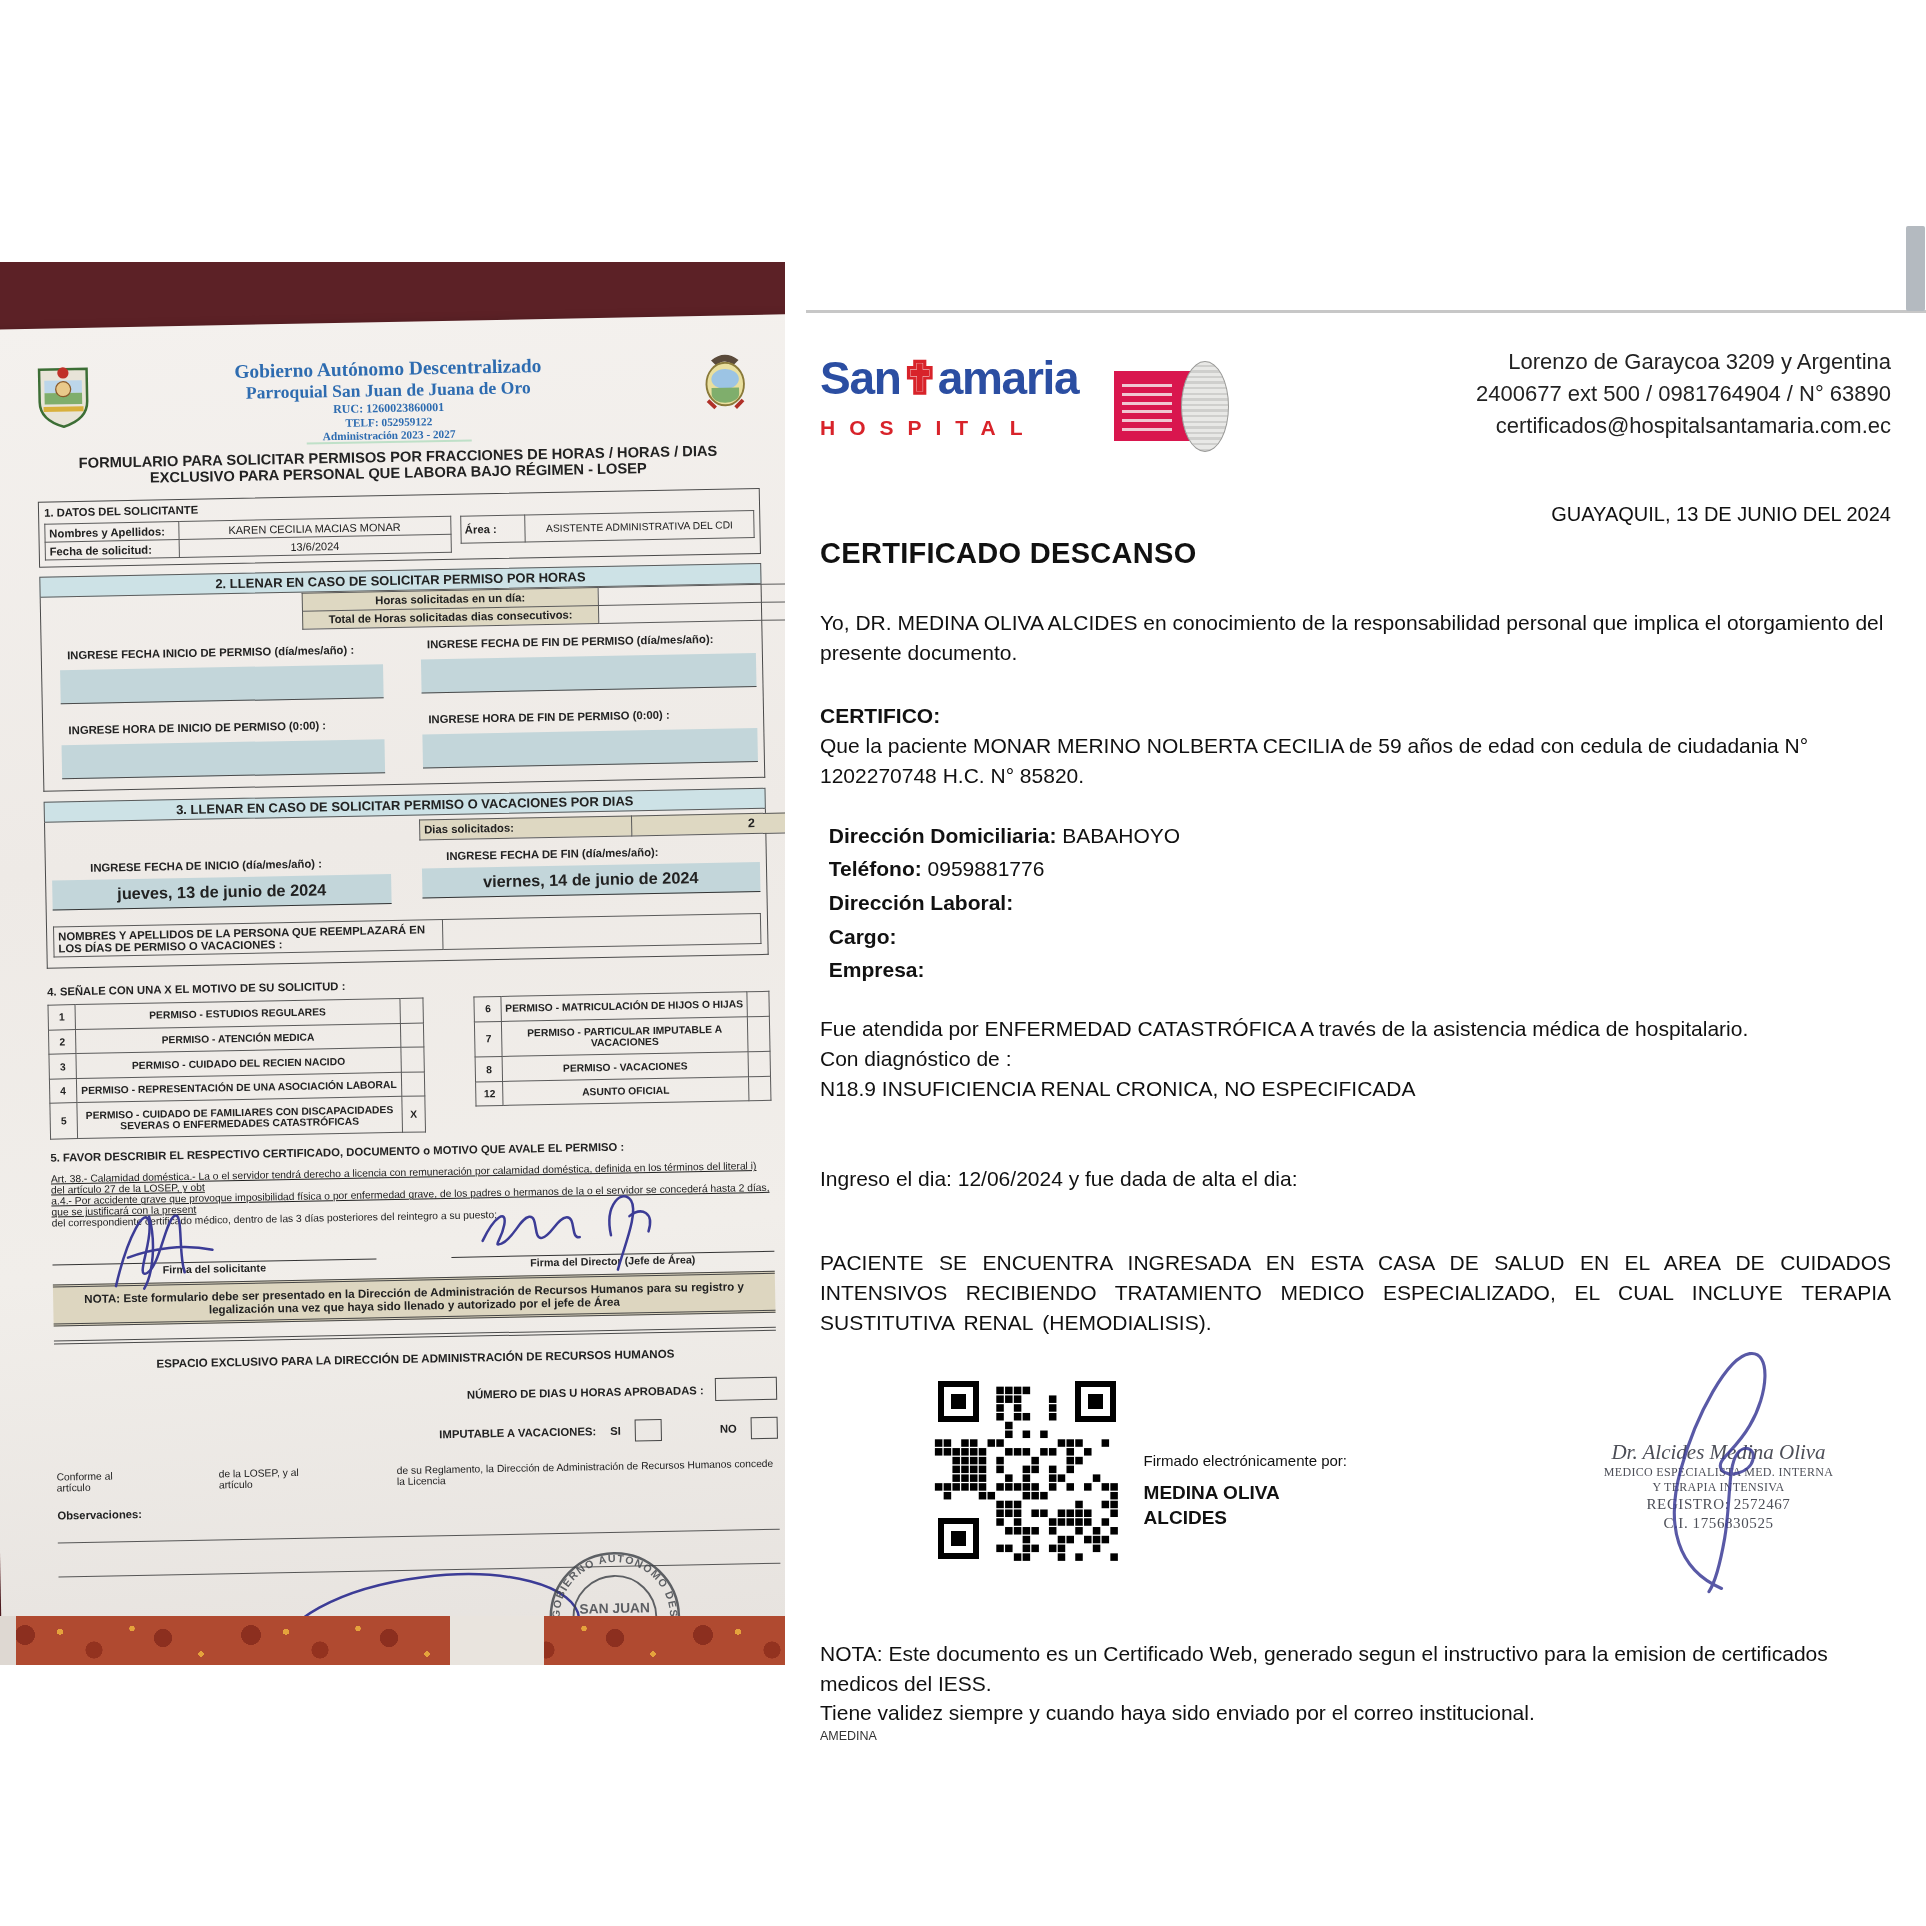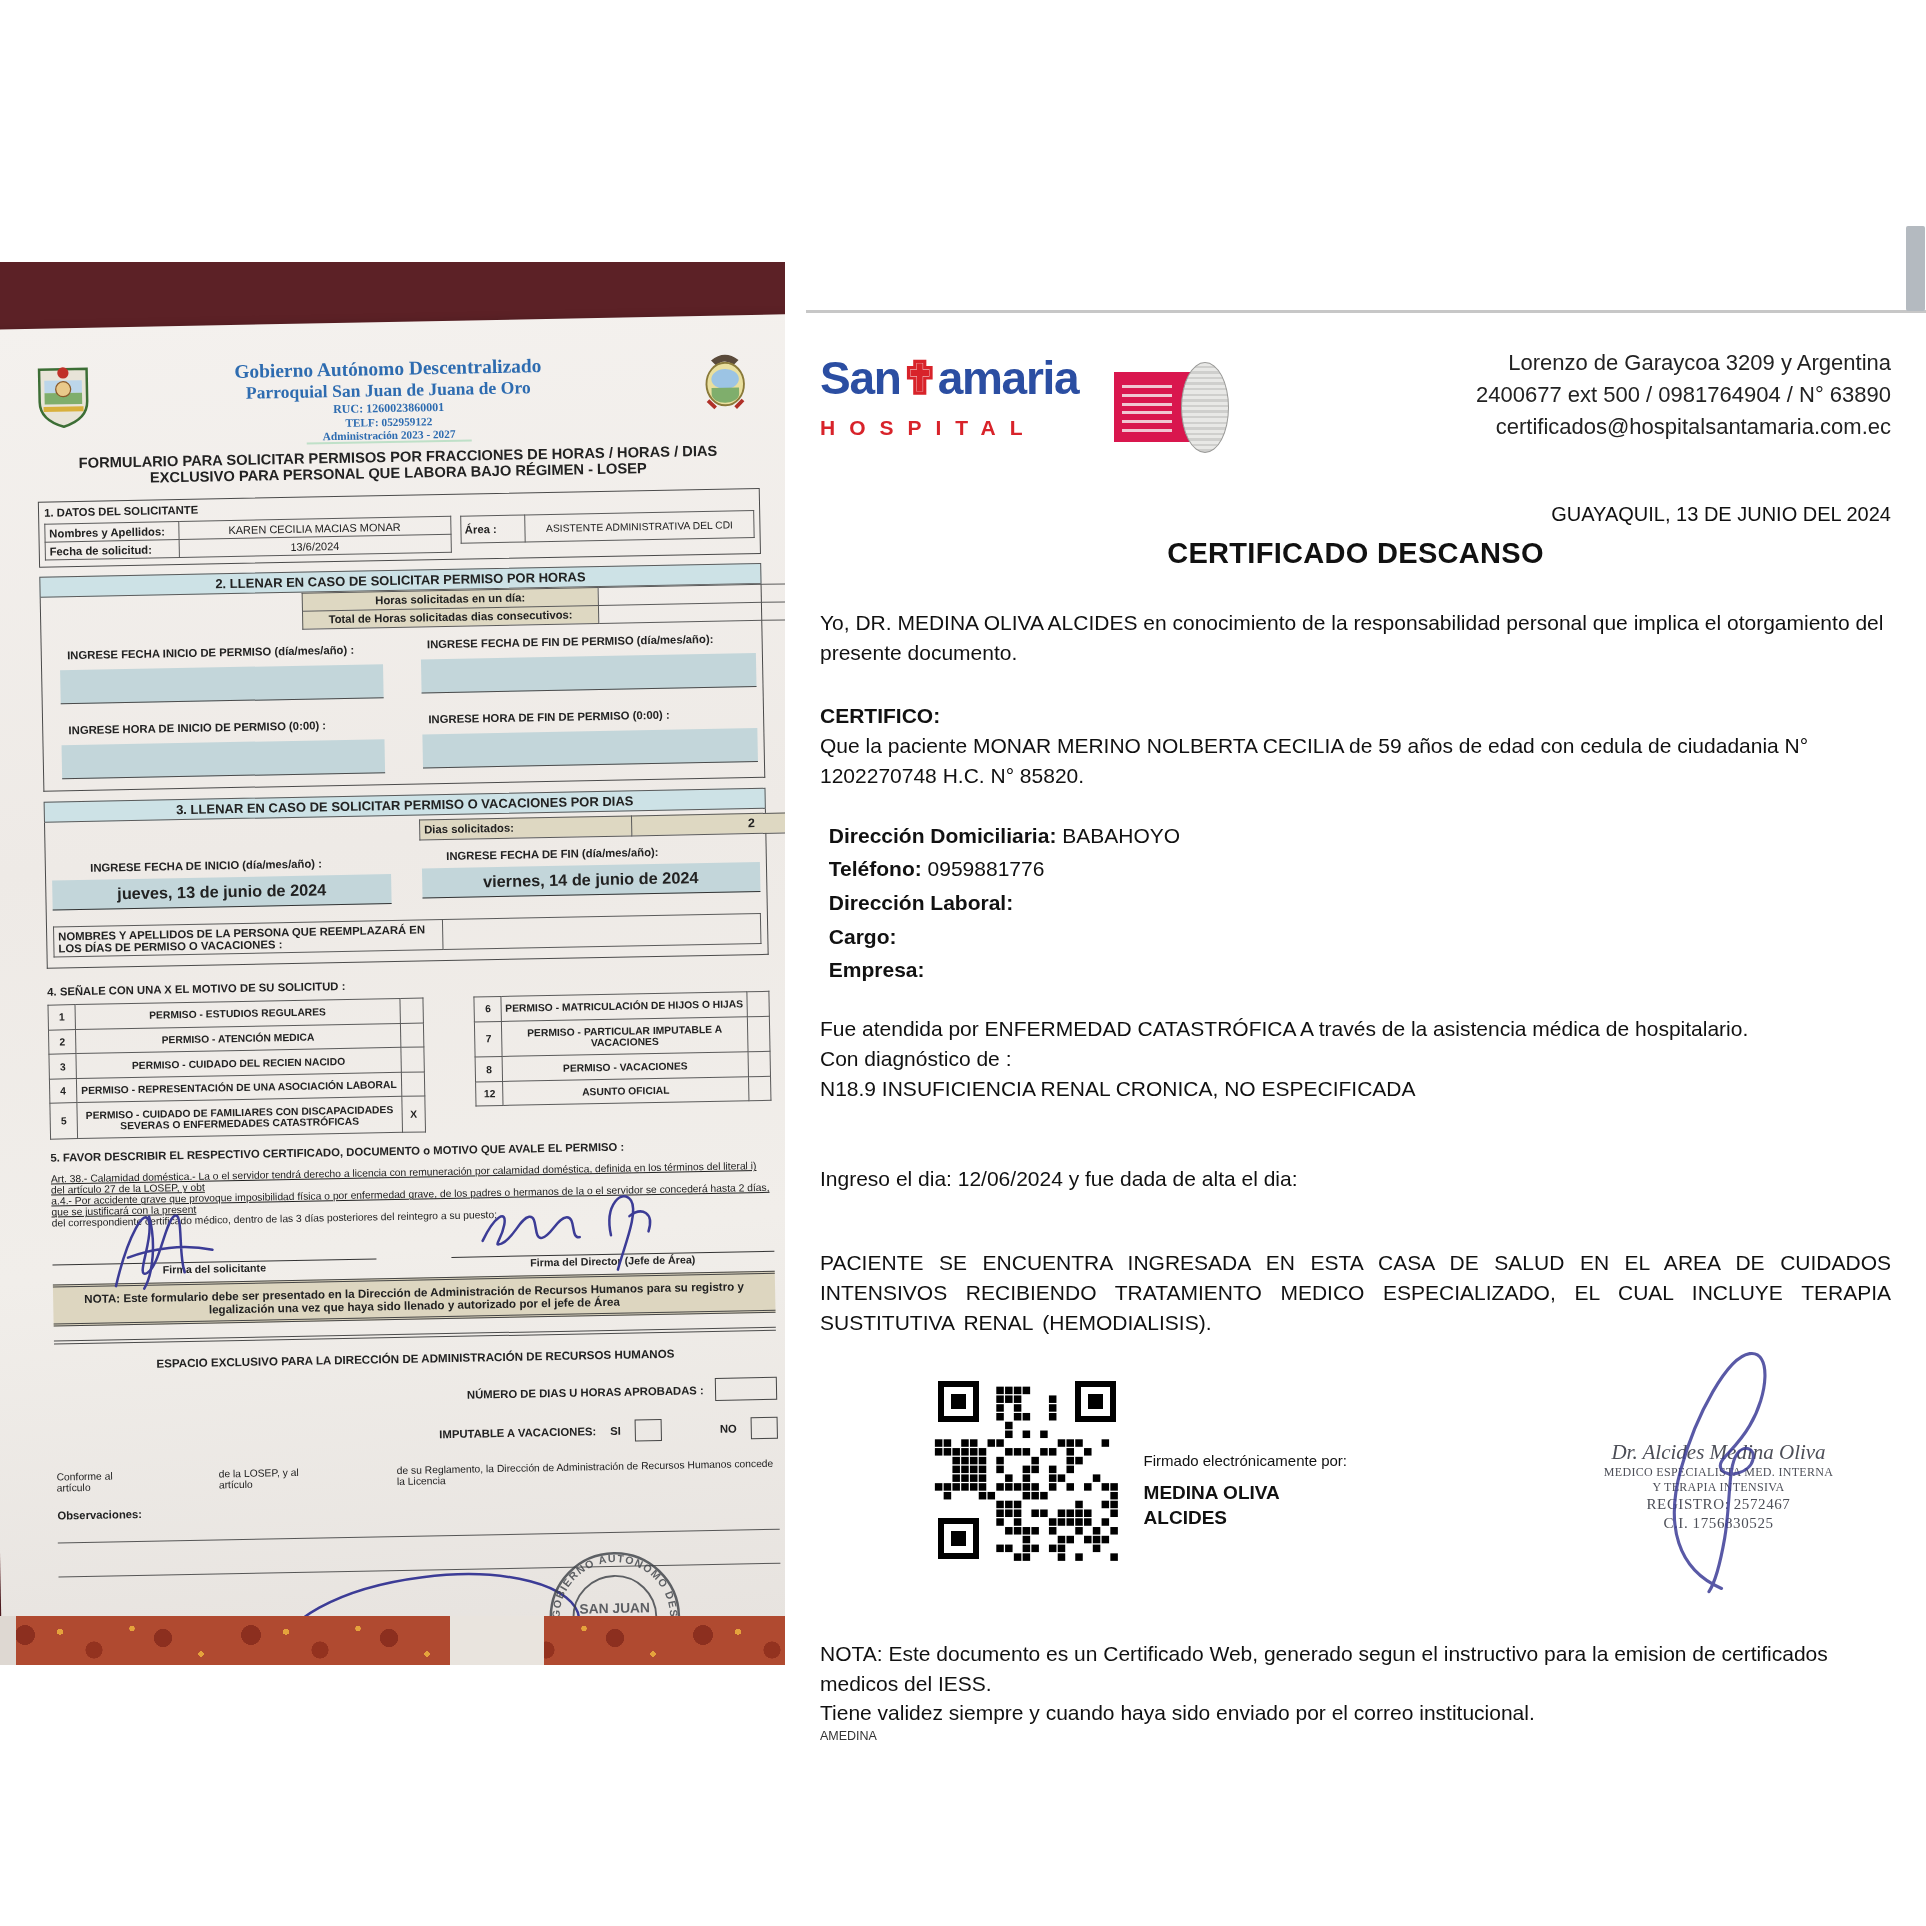--- a/index.html
+++ b/index.html
@@ -51,21 +51,21 @@
   .brand{color:#2b4ea2;font-weight:bold;font-size:46px;letter-spacing:-1.3px;position:relative;}
   .brand .cross{color:#d8232a;font-weight:bold;}
   .hospital{color:#d8232a;font-weight:bold;font-size:21px;letter-spacing:14px;margin-top:1.3px;}
   .badge{width:94px;height:70px;background:#d9164e;position:relative;margin-left:36px;margin-top:24px;}
   .badge .oval{position:absolute;right:-21px;top:-10px;width:46px;height:89px;border-radius:50%;
                background:#e8e8e6;border:1.3px solid #9a9a98;
                background-image:repeating-linear-gradient(0deg,#cfcfcd 0 2.5px,#e8e8e6 2.5px 5.6px);}
   .badge .btxt{position:absolute;left:7.5px;top:10px;width:50px;height:50px;
                background-image:repeating-linear-gradient(0deg,#f0c6d2 0 3.1px,transparent 3.1px 8.8px);}
   .contact{font-size:22px;text-align:right;line-height:1.45;color:#222;}
-  .r-title{font-size:29px;font-weight:bold;text-align:center;letter-spacing:0.3px;}
+  .r-title{font-size:29px;font-weight:bold;letter-spacing:0.3px;}
   .boldlabel{font-weight:bold;margin-top:34px;}
   .labels-block{margin-left:8.8px;}
   .labels-block div{margin:3.8px 0;}
   .just{text-align:justify;}
   .qr{width:188px;height:188px;position:relative;background:#fff;}
   .qr canvas,.qr svg{position:absolute;left:0;top:0;}
   .finder{position:absolute;width:41px;height:41px;border:6.3px solid #000;box-sizing:border-box;}
   .finder::after{content:"";position:absolute;left:7px;top:7px;width:15px;height:15px;background:#000;}
   .esign{font-size:15px;margin-left:22.6px;padding-top:41px;}
   .esign .big{font-size:19px;font-weight:bold;line-height:1.35;}
@@ -358,21 +358,21 @@
   </div>
 </div>
 
 <div class="right-line"></div>
 <div class="right-vline"></div>
 <div class="scroll-thumb"></div>
 
 <div class="rightdoc">
   <div class="r-pad">
 
-    <div style="display:flex;align-items:flex-end;">
+    <div style="display:flex;align-items:center;">
       <div>
         <div class="brand"><span>San</span><span class="cross">✟</span><span>amaria</span></div>
         <div class="hospital">HOSPITAL</div>
       </div>
       <div class="badge">
         <span class="btxt"></span>
           <span class="oval"></span>
       </div>
       <div style="flex:1;"></div>
       <div class="contact">

